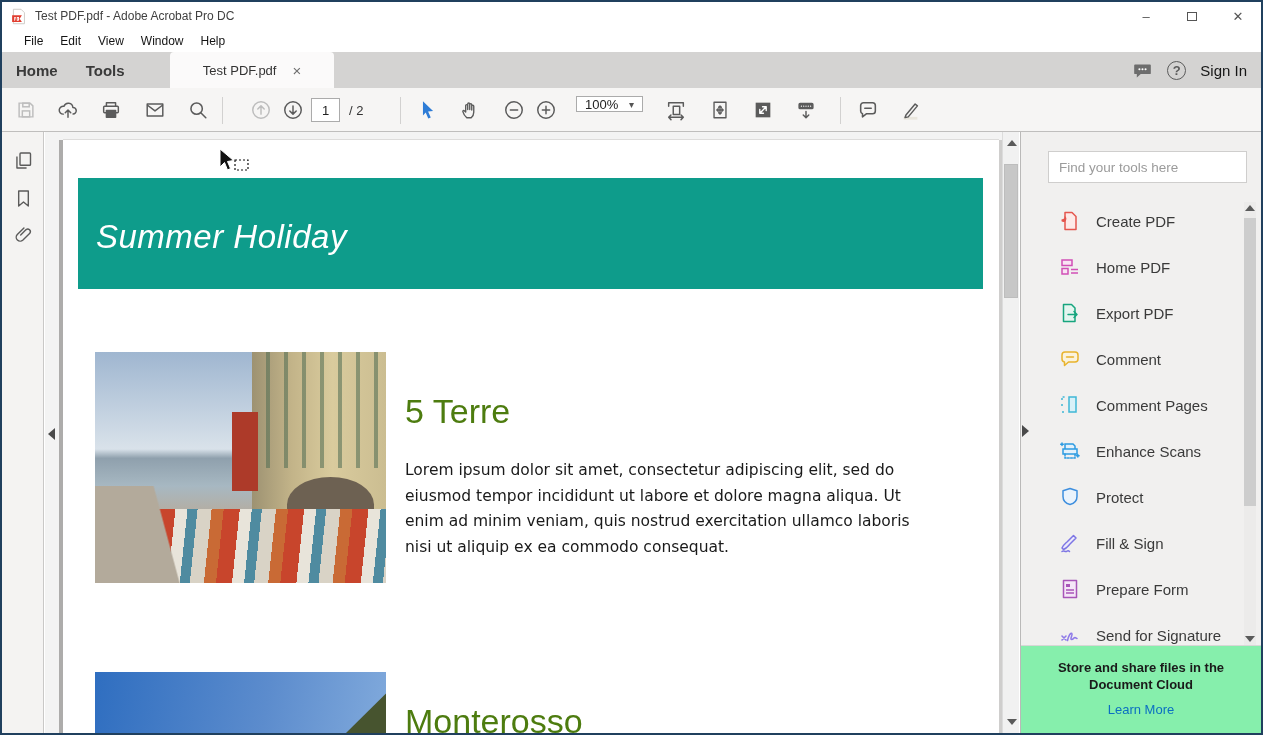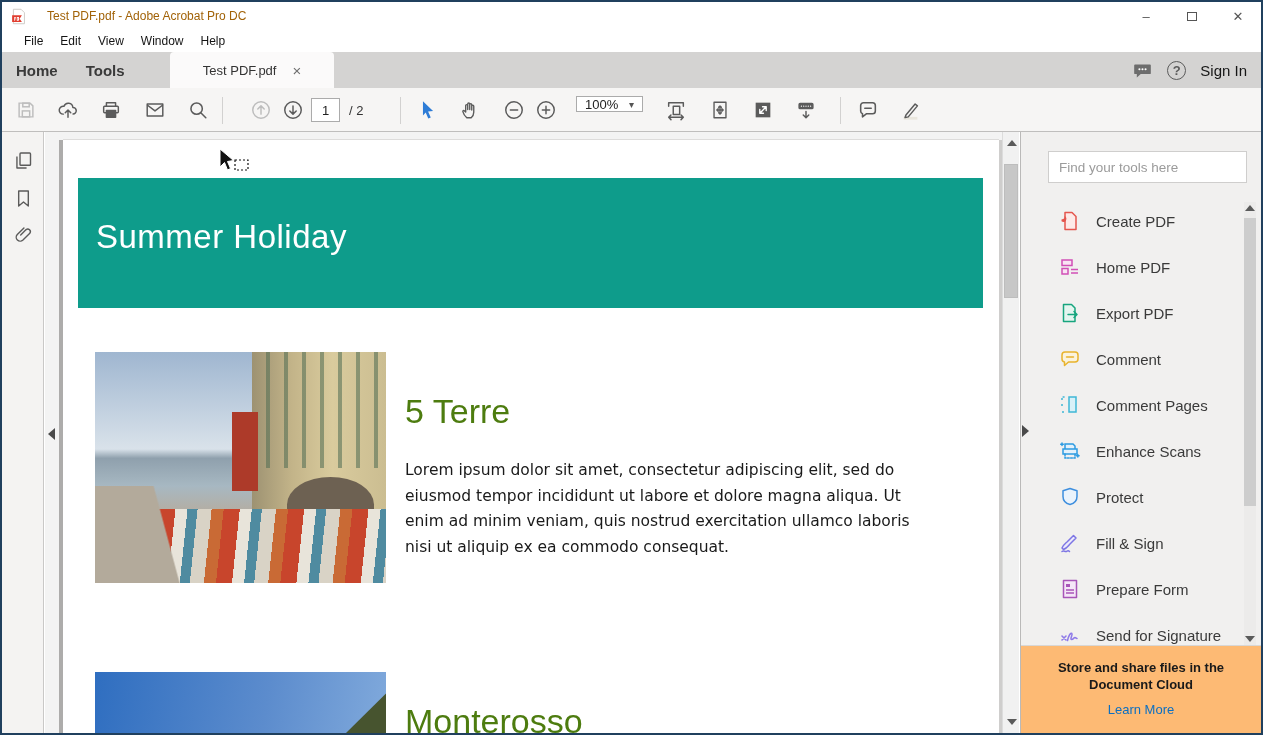--- a/index.html
+++ b/index.html
@@ -3,21 +3,21 @@
 <meta charset="utf-8">
 <style>
   * { margin:0; padding:0; box-sizing:border-box; }
   html,body { width:1263px; height:735px; font-family:"Liberation Sans",sans-serif; }
   #window { position:relative; width:1263px; height:735px; background:#fff; overflow:hidden;
             box-shadow: inset 0 0 0 2px #20405e; }
 
   
   .titlebar { position:absolute; left:2px; top:2px; right:2px; height:28px; background:#fff; display:flex; align-items:center; }
   .pdf-logo { width:17px; height:17px; margin-left:8px; }
-  .title-text { font-size:12px; color:#a16207; margin-left:20px; }
+  .title-text { font-size:12px; color:#404040; margin-left:8px; }
   .win-controls { margin-left:auto; display:flex; height:100%; }
   .win-btn { width:46px; display:flex; align-items:center; justify-content:center; color:#555; font-size:13px; }
   .max-box { width:10px; height:9px; border:1px solid #555; }
 
   
   .menubar { position:absolute; left:2px; top:30px; right:2px; height:22px; background:#fff; display:flex; align-items:center; padding-left:22px; }
   .menu-item { font-size:12px; color:#141414; padding:3px 9px 3px 0; margin-right:8px; }
 
   
   .tabbar { position:absolute; left:2px; top:52px; right:2px; height:36px; background:#d4d3d2; display:flex; align-items:center; }
@@ -40,21 +40,21 @@
   .zoom-caret { margin-left:auto; font-size:10px; color:#555; }
 
   
   .left-rail { position:absolute; left:2px; top:132px; width:42px; bottom:2px; background:#f4f3f2; border-right:1px solid #c9c8c7; }
   .rail-icon { position:absolute; left:11px; width:21px; height:21px; }
 
   
   .doc-pane { position:absolute; left:45px; top:132px; width:957px; bottom:2px; background:#f3f3f3; overflow:hidden; }
   .doc-page { position:absolute; left:18px; top:8px; width:936px; height:900px; background:#fff;
               box-shadow:-4px 0 0 #adacab, 3px 0 0 #cfcecd, 0 -1px 0 #dddcdb; }
-  .banner { position:absolute; left:15px; top:38px; width:905px; height:130px; }
+  .banner { position:absolute; left:15px; top:38px; width:905px; height:111px;font-style:italic; }
   .banner-title { position:absolute; left:18px; top:40px; font-size:33px; font-weight:300; letter-spacing:.5px; color:#fff; }
   .photo1 { position:absolute; left:32px; top:212px; width:291px; height:231px; overflow:hidden; background:linear-gradient(180deg,#9fb6d0 0%,#d9e2ea 42%,#8fa0ad 46%,#a7b8c2 58%,#b5ada0 70%); }
   .p1-buildings { position:absolute; right:0; top:0; width:46%; height:78%; background:linear-gradient(90deg,#9d9272 0%,#c3b489 30%,#d9cb9d 60%,#cbbd91 100%); }
   .p1-shutters { position:absolute; right:0; top:0; width:46%; height:50%; background:repeating-linear-gradient(90deg,transparent 0 14px,#4e6b52 14px 18px); opacity:.55; }
   .p1-red-house { position:absolute; left:47%; top:26%; width:9%; height:34%; background:#ad3a29; }
   .p1-arch { position:absolute; right:4%; top:54%; width:30%; height:24%; background:#6d6152; border-radius:50% 50% 0 0; }
   .p1-boats { position:absolute; left:0; bottom:0; width:100%; height:32%; background:repeating-linear-gradient(96deg,#c8452c 0 16px,#e8e4da 16px 28px,#4f8ba0 28px 38px,#d9d3c6 38px 52px,#c96a35 52px 64px); }
   .p1-quay { position:absolute; left:0; bottom:0; width:55%; height:42%; background:linear-gradient(75deg,#b3aa9b 0 45%,transparent 46%); }
   .photo2 { position:absolute; left:32px; top:532px; width:291px; height:180px; overflow:hidden; background:linear-gradient(100deg,#2f6ec0 0%,#5c8ccd 55%,#86aede 100%); }
   .p2-hill { position:absolute; right:0; top:0; width:60%; height:100%; background:#47542f; clip-path:polygon(100% 12%,100% 100%,18% 100%,55% 55%); }
@@ -77,21 +77,21 @@
   .tools-search::placeholder { color:#9b9b9b; }
   .tools-viewport { position:absolute; left:0; right:0; top:66px; height:447px; overflow:hidden; }
   .tool-row { display:flex; align-items:center; height:46px; padding-left:38px; gap:15px; }
   .tool-label { font-size:15px; color:#3a3a3a; }
   .tool-ic { width:22px; height:22px; flex:0 0 22px; }
   .tools-scrollbar { position:absolute; right:5px; top:70px; width:12px; height:443px; background:#ecebea; }
   .tchev { position:absolute; left:1px; width:0; height:0; border-left:5px solid transparent; border-right:5px solid transparent; }
   .tchev-up { top:3px; border-bottom:6px solid #5a5a5a; }
   .tchev-down { bottom:3px; border-top:6px solid #5a5a5a; }
   .tools-thumb { position:absolute; left:0; top:16px; width:12px; height:288px; background:#cdcdcd; }
-  .panel-footer { position:absolute; left:0; right:0; top:513px; bottom:0; border-top:1px solid #d8d7d6; background:#fdba74; }
+  .panel-footer { position:absolute; left:0; right:0; top:513px; bottom:0; border-top:1px solid #d8d7d6; background:#86efac; }
   .footer-msg { margin:13px auto 0; width:190px; text-align:center; font-size:13px; font-weight:bold; color:#1a1a1a; line-height:17px; }
   .learn-more { position:absolute; left:0; right:0; top:56px; text-align:center; font-size:13px; color:#0b6fc2; }
 </style>
 </head>
 <body>
 
 <div id="window">
 
   <div class="titlebar">
     <svg class="pdf-logo" viewBox="0 0 20 20">

